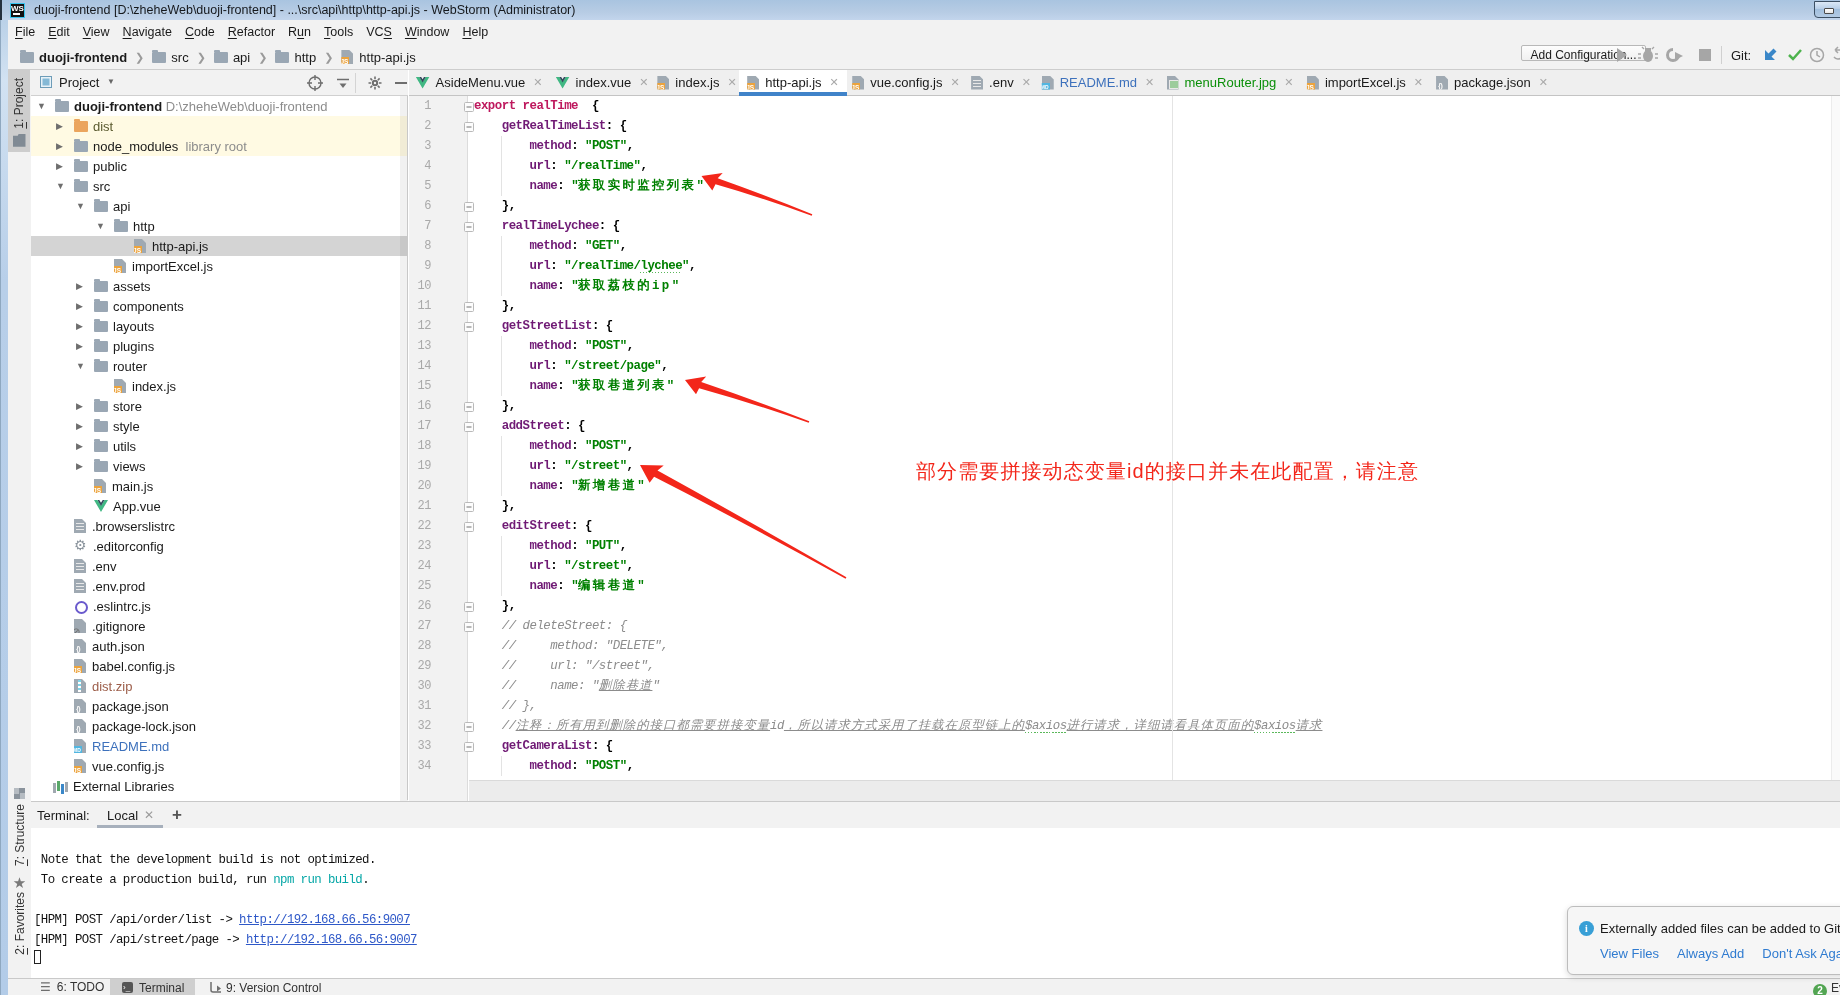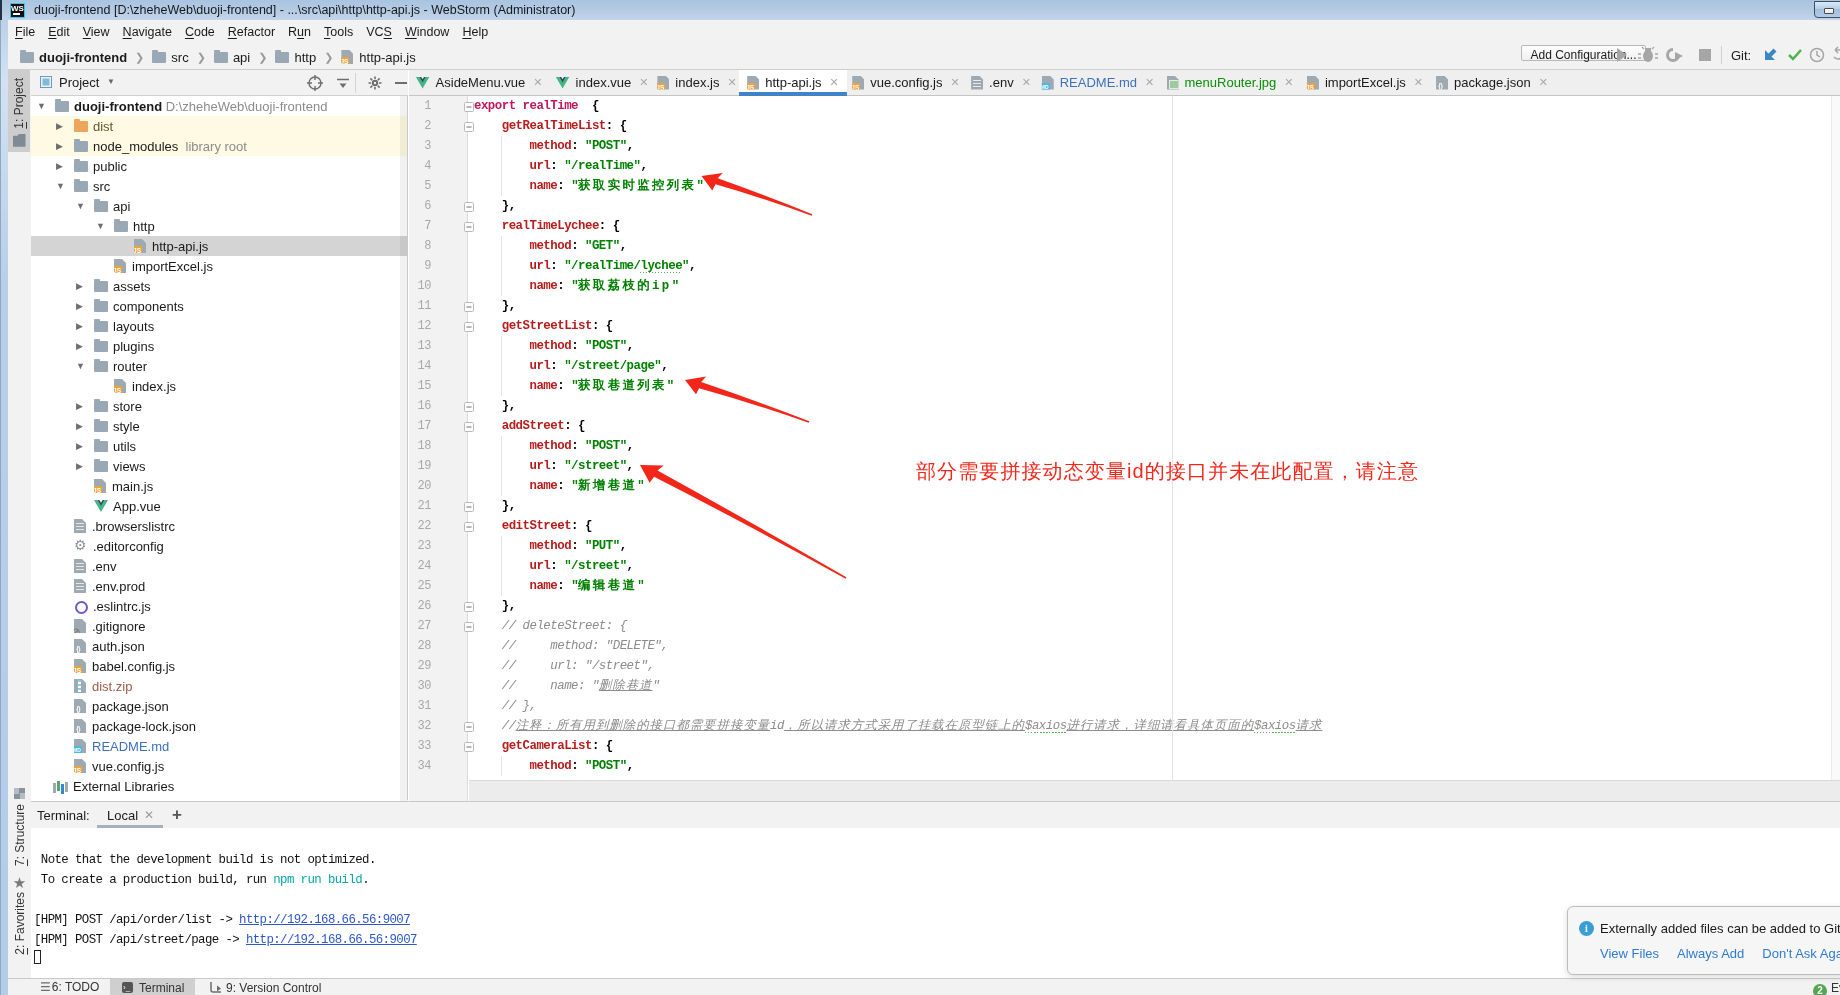--- a/index.html
+++ b/index.html
@@ -87,21 +87,21 @@
 .tab:nth-child(7){width:122px}.tab:nth-child(8){width:142px}.tab:nth-child(9){width:128px}
 .tab:nth-child(10){width:126px}
 .tab .x { color:#a9a9a9; font-size:11px; margin-left:2px; }
 .tab.sel { background:#fff; }
 .tab.sel:after { content:""; position:absolute; left:0; bottom:-1px; width:100%; height:4px; background:#4083c9; }
 #gutter { position:absolute; left:409px; top:96px; width:59px; height:705px; background:#f2f2f2; border-right:1px solid #dcdcdc; }
 #lnums { position:absolute; left:409px; top:96px; width:22px; text-align:right; font-family:"Liberation Mono",monospace; font-size:12px; letter-spacing:-0.4px; line-height:20px; color:#a9a9a9; }
 #codearea { position:absolute; left:474px; top:96px; width:1357px; height:684px; background:#fff; overflow:hidden; }
 #code { position:absolute; left:0; top:0; font-family:"Liberation Mono",monospace; font-size:12.4px; letter-spacing:-0.5px; line-height:20px; white-space:pre; color:#000; font-weight:bold; }
 #code .k { color:#be185d; }
-#code .p { color:#b91c1c; }
+#code .p { color:#701a75; }
 #code .s { color:#008000; }
 #code .c { color:#8c8c8c; font-style:italic; font-weight:normal; }
 #code .z { letter-spacing:2.4px; }
 #code .zc { letter-spacing:1.0px;text-decoration:underline; }
 #code .sq { background:linear-gradient(to right,transparent, transparent) , repeating-linear-gradient(90deg,#5bb85b 0 1.5px, transparent 1.5px 3px); background-position:0 100%; background-size:100% 1px; background-repeat:no-repeat; }
 .indent-guide { position:absolute; width:1px; background:#e3e3e3; left:501px; }
 #mline { position:absolute; left:1172px; top:96px; width:1px; height:684px; background:#e4e4e4; }
 #hscroll { position:absolute; left:469px; top:780px; width:1371px; height:21px; background:#ececec; border-top:1px solid #dadada; }
 #escroll { position:absolute; left:1831px; top:96px; width:9px; height:684px; background:#fafafa; border-left:1px solid #ececec; }
 
@@ -418,21 +418,21 @@
 <div id="termbody">
  Note that the development build is not optimized.
  To create a production build, run <span class="tnpm">npm run build</span>.
 
 [HPM] POST /api/order/list -&gt; <span class="turl">http://192.168.66.56:9007</span>
 [HPM] POST /api/street/page -&gt; <span class="turl">http://192.168.66.56:9007</span>
 <span style="display:inline-block;width:7px;height:14px;border:1px solid #222;margin-left:0px"></span></div>
 
 <div id="botbar">
   <span style="margin-left:40px;color:#6e6e6e;letter-spacing:1px">☰</span>
-  <span style="">6: TODO</span>
+  <span style="margin-left:5px">6: TODO</span>
   <span style="position:absolute;left:110px;top:0;width:85px;height:17px;background:#cfcfcf"></span>
   <span style="position:absolute;left:122px;top:3px;width:11px;height:11px;background:#555;border-radius:2px;color:#fff;font-size:8px;line-height:11px;padding-left:1px">›_</span>
   <span style="position:absolute;left:139px;top:2px">Terminal</span>
   <svg style="position:absolute;left:209px;top:2px" width="13" height="13" viewBox="0 0 13 13">
       <path d="M2 1v8a2 2 0 0 0 2 2h8" fill="none" stroke="#6e6e6e" stroke-width="1.5"></path>
       <path d="M8 8l4 3-4 3z" fill="#6e6e6e" transform="translate(0,-3.5)"></path>
     </svg>
   <span style="position:absolute;left:226px;top:2px">9: Version Control</span>
   <span style="position:absolute;left:1813px;top:5px;width:14px;height:14px;background:#52a552;border-radius:50%;color:#fff;font-size:10px;font-weight:bold;text-align:center;line-height:14px">2</span>
   <span style="position:absolute;left:1831px;top:2px">Ev</span>

